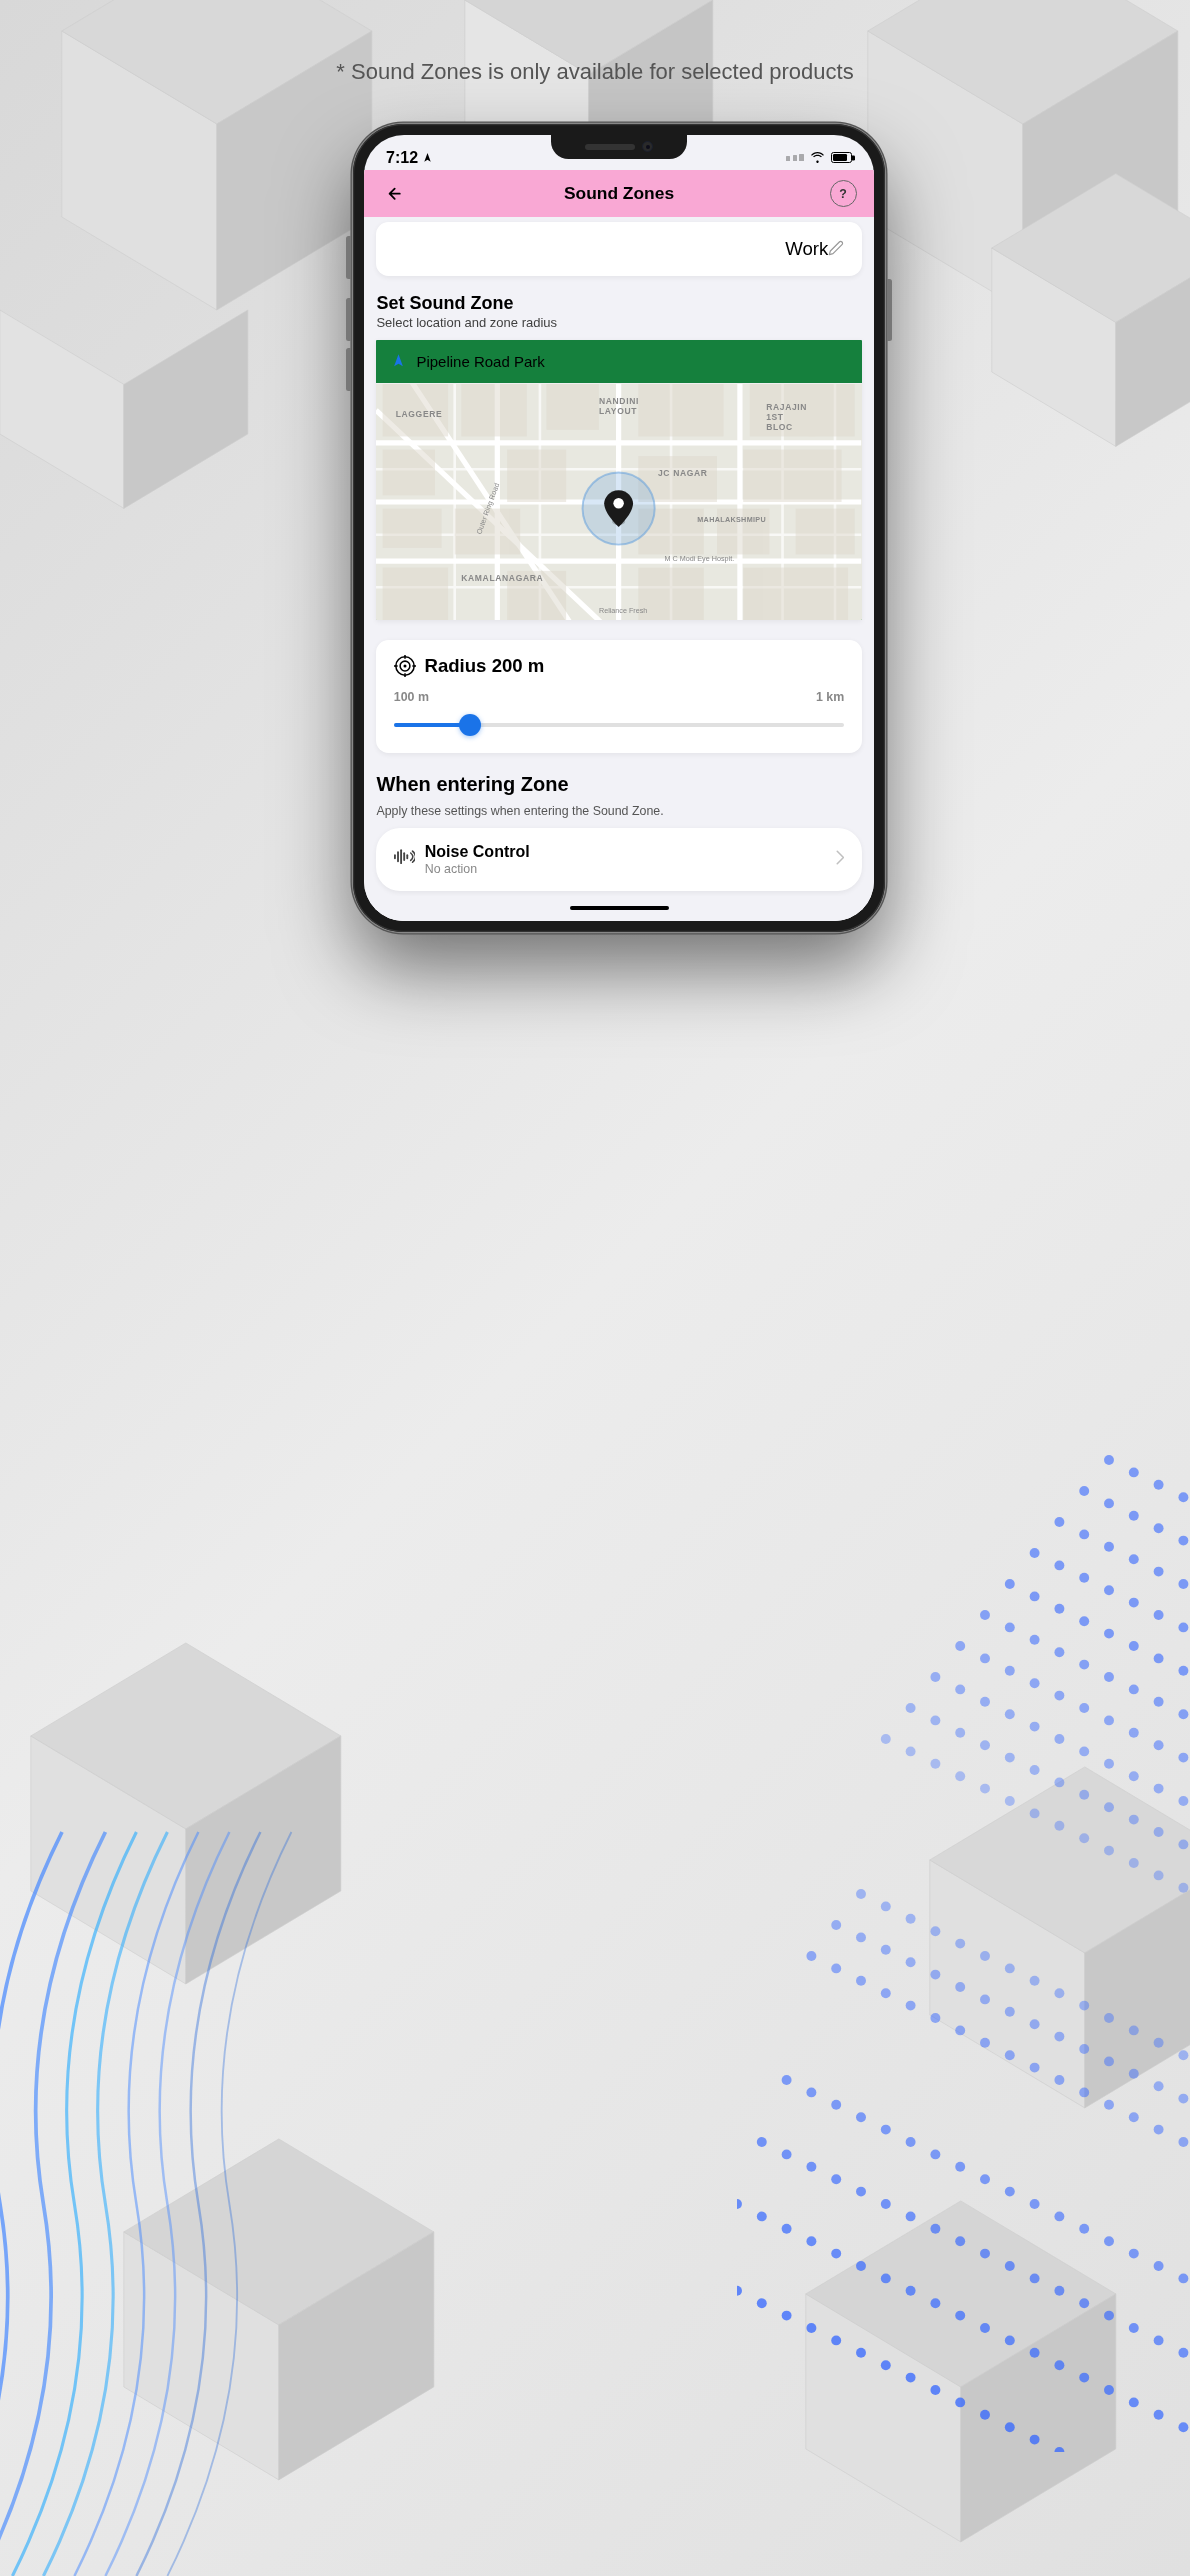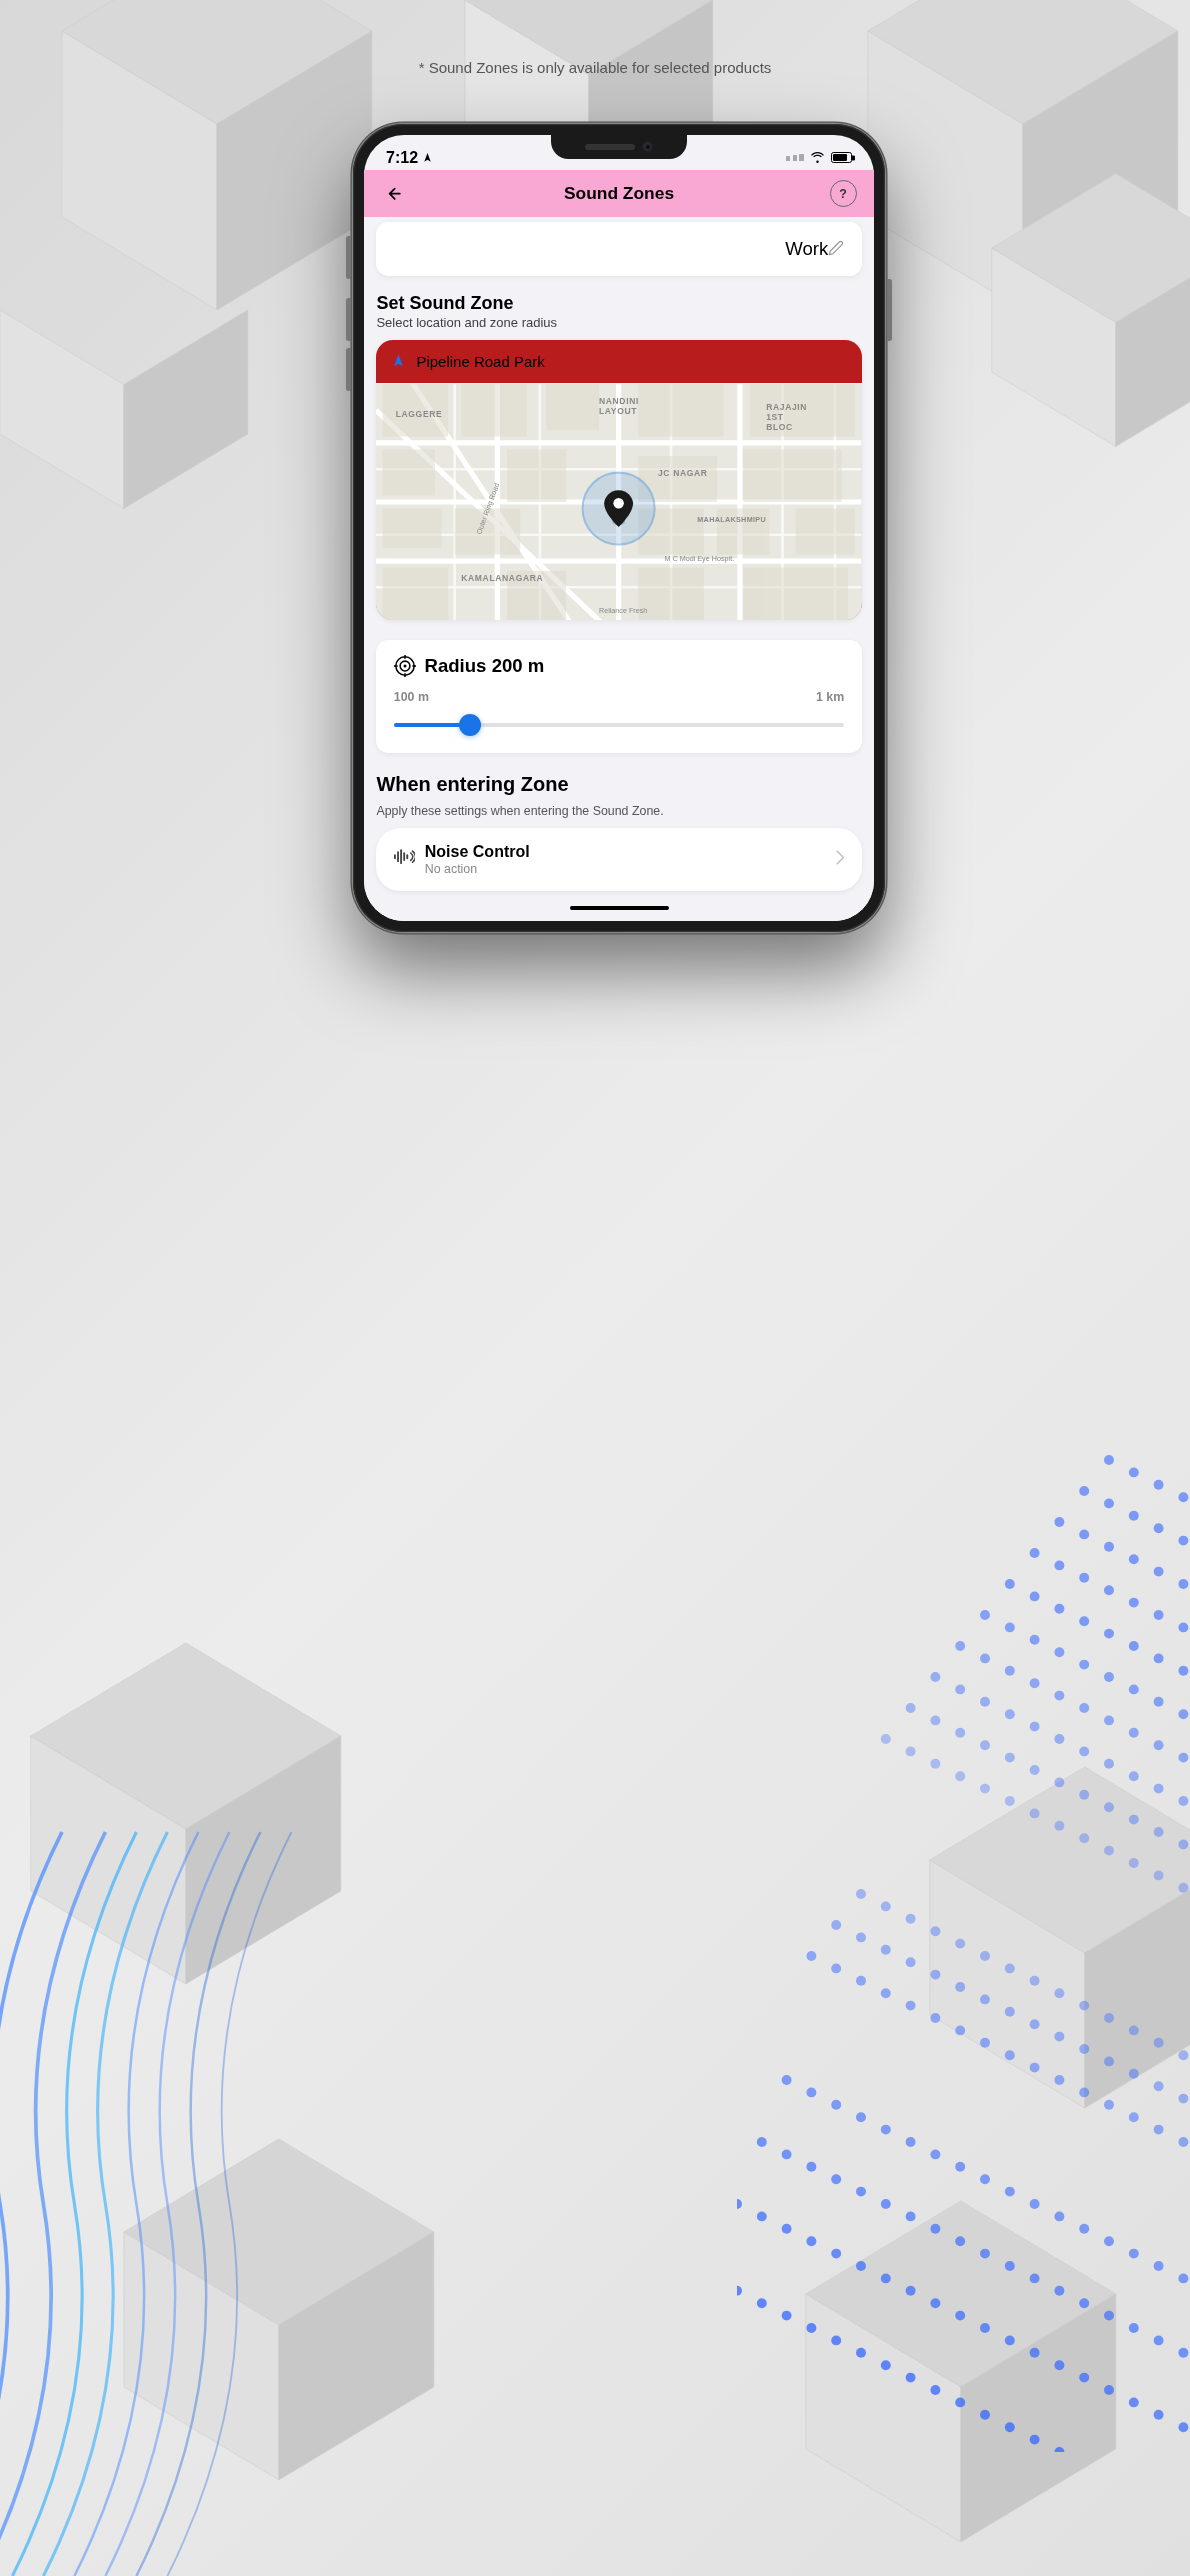--- a/index.html
+++ b/index.html
@@ -21,21 +21,21 @@
       background: linear-gradient(135deg, #d8d8d8 0%, #ececec 50%, #e0e0e0 100%);
       overflow: hidden;
     }
 
     
     .caption {
       position: absolute;
       top: 59px;
       left: 50%;
       transform: translateX(-50%);
-      font-size: 15px;
+      font-size: 22px;
       color: #555;
       white-space: nowrap;
       z-index: 5;
     }
 
     
     .phone-wrapper {
       position: absolute;
       top: 124px;
       left: 50%;
@@ -282,22 +282,22 @@
     }
 
     .set-zone-subtitle {
       font-size: 13px;
       color: #404040;
       margin-bottom: 10px;
     }
 
     
     .location-card {
-      background: #b91c1c;
-      border-radius: 17px;
+      background: #15803d;
+      border-radius: 1px;
       overflow: hidden;
       box-shadow: 0 1.2px 5px rgba(0,0,0,0.06);
     }
 
     .location-search {
       display: flex;
       align-items: center;
       padding: 12.4px 15px;
       gap: 10px;
       border-bottom: 0.6px solid #f0f0f0;

